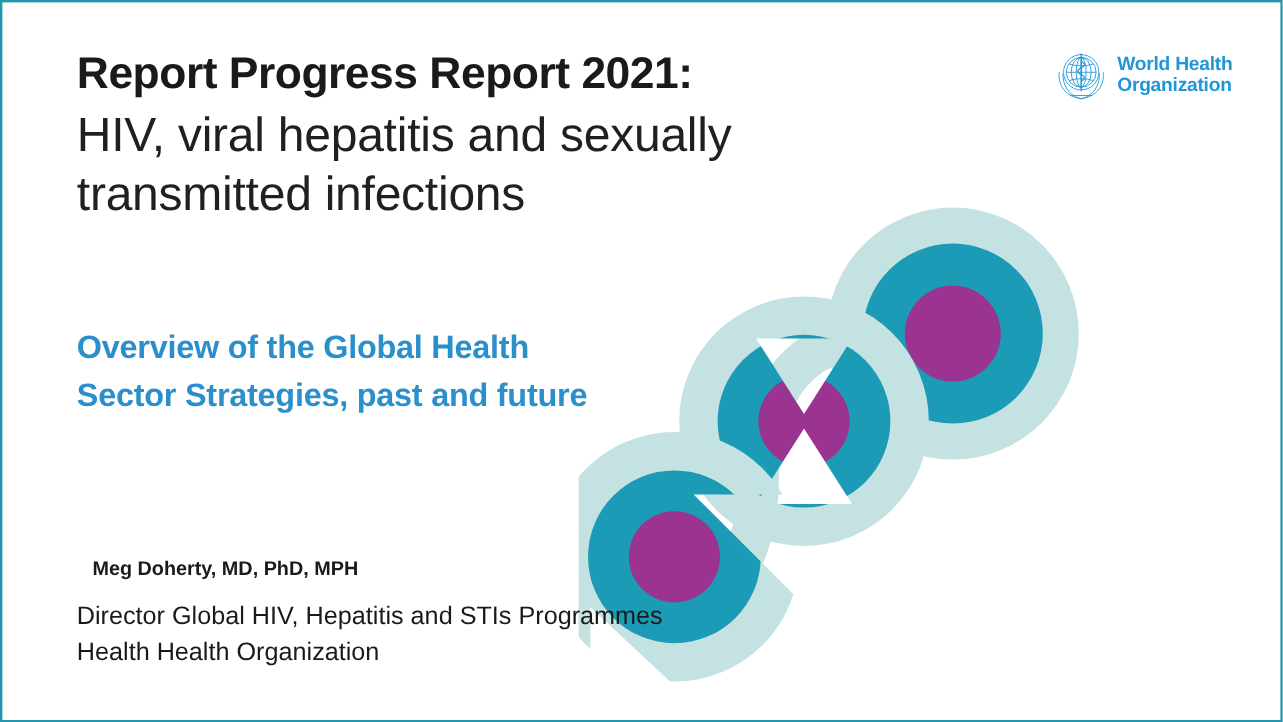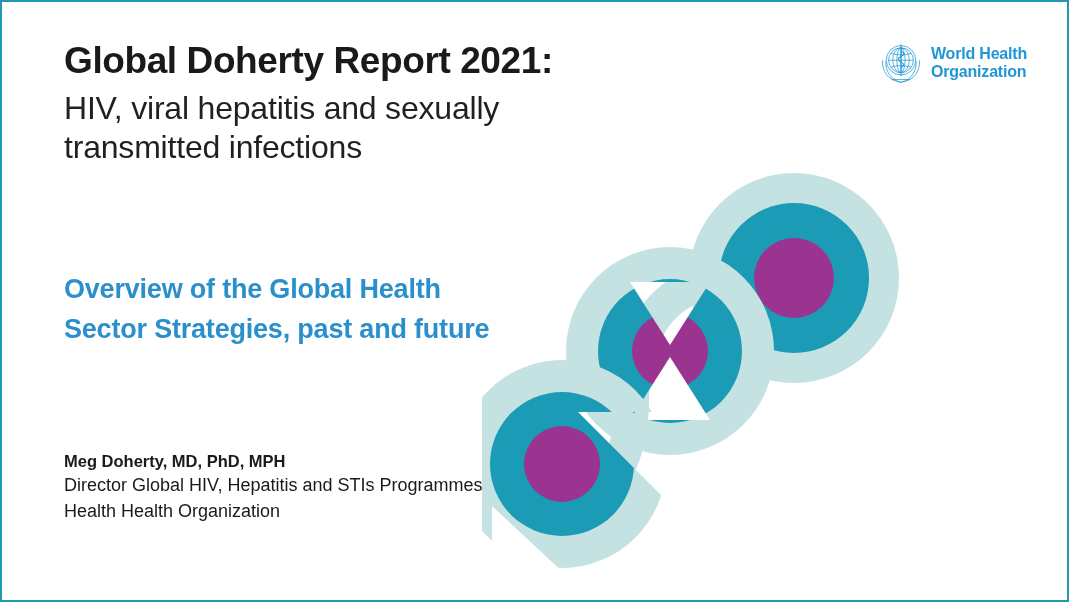--- a/index.html
+++ b/index.html
@@ -63,21 +63,21 @@
     font-weight: bold;
     font-size: 37px;
     line-height: 1.16;
     color: #1a1a1a;
     letter-spacing: -0.4px;
     margin: 0 0 6px 0;
   }
   .title-sub {
     font-family: "Liberation Sans", sans-serif;
     font-weight: normal;
-    font-size: 32px;
+    font-size: 40px;
     line-height: 1.23;
     color: #231f20;
     letter-spacing: -0.2px;
     margin: 0;
   }
 
   
   .overview-block {
     position: absolute;
     left: 62px;
@@ -100,26 +100,26 @@
     left: 62px;
     top: 448px;
     width: 520px;
   }
   .author-name {
     font-family: "Liberation Sans", sans-serif;
     font-weight: bold;
     font-size: 16.5px;
     line-height: 1.42;
     color: #1a1a1a;
-    margin: 0;
+    margin: 13px;
   }
   .author-line {
     font-family: "Liberation Sans", sans-serif;
     font-weight: normal;
-    font-size: 18px;
+    font-size: 21px;
     line-height: 1.42;
     color: #1a1a1a;
     margin: 0;
   }
 </style>
 </head>
 <body>
 
 <div class="slide">
 
@@ -194,21 +194,21 @@
         <line x1="30" y1="86" x2="70" y2="86"></line>
       </g>
     </svg>
     <div class="who-wordmark">
       <div>World Health</div>
       <div>Organization</div>
     </div>
   </div>
 
   <div class="title-block">
-    <h1 class="title-main">Global Doherty Report 2021:</h1>
+    <h1 class="title-main">Report Progress Report 2021:</h1>
     <p class="title-sub">HIV, viral hepatitis and sexually</p>
     <p class="title-sub">transmitted infections</p>
   </div>
 
   <div class="overview-block">
     <p class="overview-line">Overview of the Global Health</p>
     <p class="overview-line">Sector Strategies, past and future</p>
   </div>
 
   <div class="author-block">

